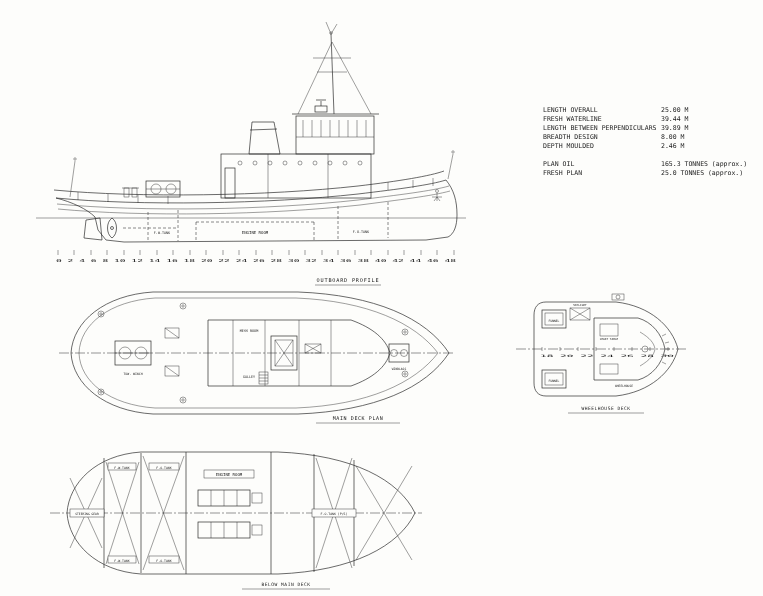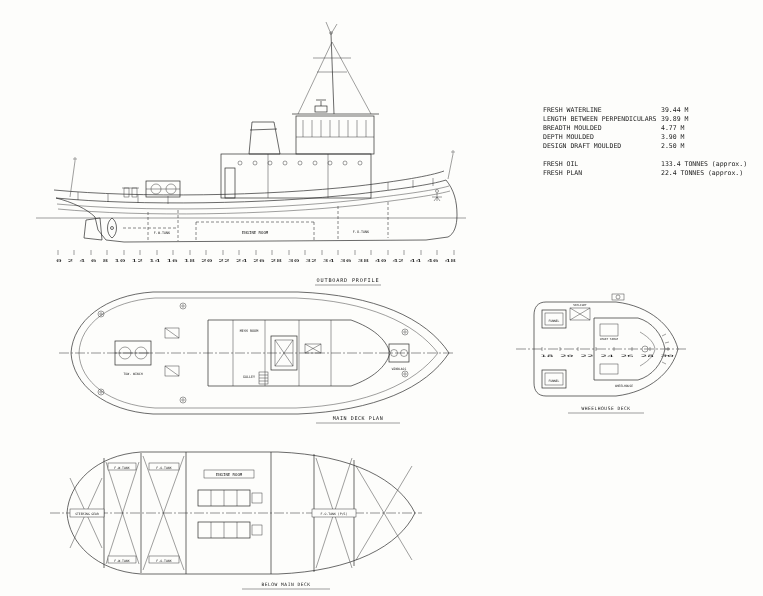--- a/index.html
+++ b/index.html
@@ -114,47 +114,47 @@
         <path class="thin" d="M30,246 v5 M46,246 v5 M63,246 v5 M79,246 v5 M96,246 v5 M112,246 v5 M129,246 v5 M145,246 v5 M162,246 v5 M178,246 v5 M195,246 v5 M211,246 v5 M228,246 v5 M244,246 v5 M261,246 v5 M277,246 v5 M294,246 v5 M310,246 v5 M327,246 v5 M343,246 v5 M360,246 v5 M376,246 v5 M393,246 v5 M409,246 v5 M426,246 v5"></path>
         <text x="28" y="258" font-size="4" textLength="400" lengthAdjust="spacingAndGlyphs">0 2 4 6 8 10 12 14 16 18 20 22 24 26 28 30 32 34 36 38 40 42 44 46 48</text>
       </g>
       <text x="320" y="278" font-size="5.2" letter-spacing="0.8" text-anchor="middle">OUTBOARD PROFILE</text>
       <line class="thin" x1="287" y1="281" x2="353" y2="281"></line>
     </svg>
   </div>
 
   <div class="pd">
     <div class="pd-row">
+      <span class="pd-label">LENGTH OVERALL</span>
+      <span class="pd-value">25.00 M</span>
+    </div>
+    <div class="pd-row">
       <span class="pd-label">FRESH WATERLINE</span>
       <span class="pd-value">39.44 M</span>
     </div>
     <div class="pd-row">
       <span class="pd-label">LENGTH BETWEEN PERPENDICULARS</span>
       <span class="pd-value">39.89 M</span>
     </div>
     <div class="pd-row">
-      <span class="pd-label">BREADTH MOULDED</span>
-      <span class="pd-value">4.77 M</span>
+      <span class="pd-label">BREADTH DESIGN</span>
+      <span class="pd-value">8.00 M</span>
     </div>
     <div class="pd-row">
       <span class="pd-label">DEPTH MOULDED</span>
-      <span class="pd-value">3.90 M</span>
-    </div>
-    <div class="pd-row">
-      <span class="pd-label">DESIGN DRAFT MOULDED</span>
-      <span class="pd-value">2.50 M</span>
+      <span class="pd-value">2.46 M</span>
     </div>
     <div class="pd-gap"></div>
     <div class="pd-row">
-      <span class="pd-label">FRESH OIL</span>
-      <span class="pd-value">133.4 TONNES (approx.)</span>
+      <span class="pd-label">PLAN OIL</span>
+      <span class="pd-value">165.3 TONNES (approx.)</span>
     </div>
     <div class="pd-row">
       <span class="pd-label">FRESH PLAN</span>
-      <span class="pd-value">22.4 TONNES (approx.)</span>
+      <span class="pd-value">25.0 TONNES (approx.)</span>
     </div>
   </div>
 
   <div class="panel" style="left:53px;top:284px;width:405px;height:142px;">
     <svg viewBox="0 0 405 142">
       <g>
         <path class="ln" d="M 100,8 L 245,8 C 322,11 373,34 396,69 C 373,104 322,127 245,130 L 100,130 C 52,127 20,101 18,69 C 20,37 52,11 100,8 Z"></path>
         <path class="thin" d="M 102,14 L 243,14 C 315,17 362,39 385,69 C 362,99 315,121 243,124 L 102,124 C 57,121 27,98 26,69 C 27,40 57,17 102,14 Z"></path>
       </g>
       <line class="cl" x1="6" y1="69" x2="400" y2="69"></line>

